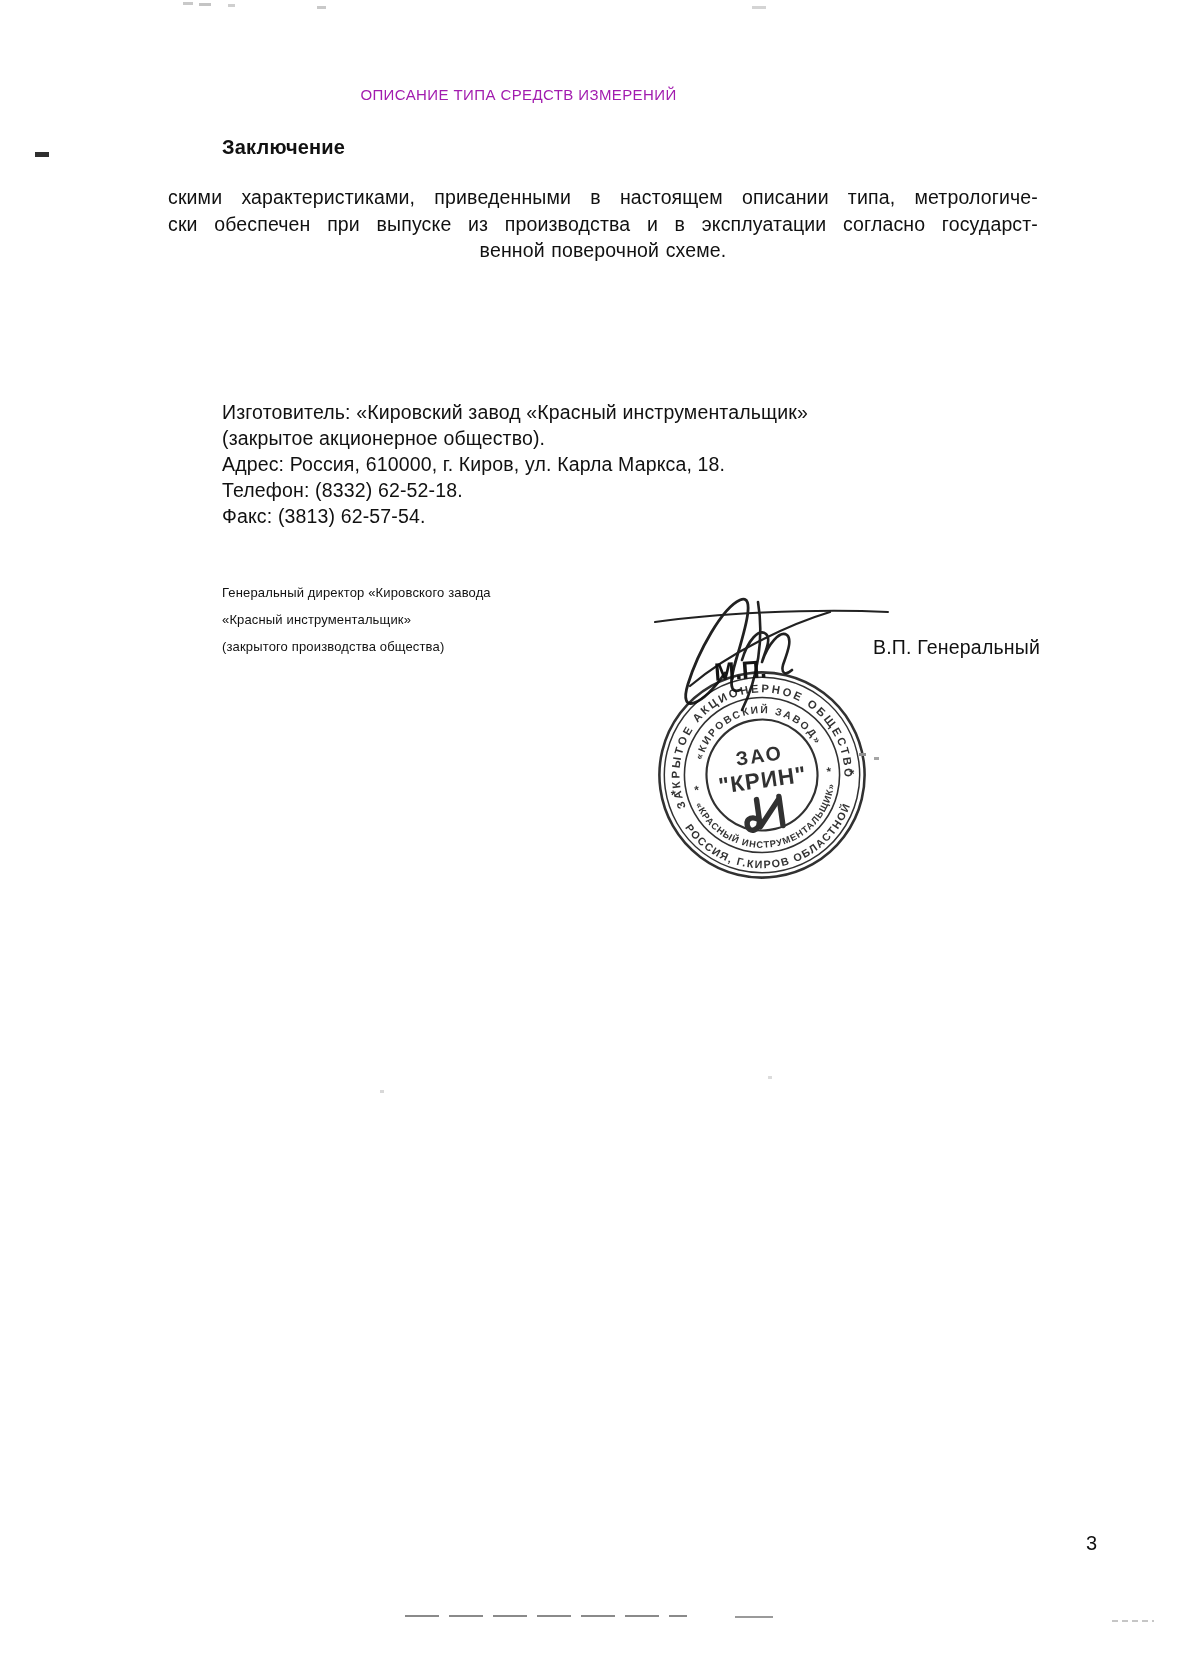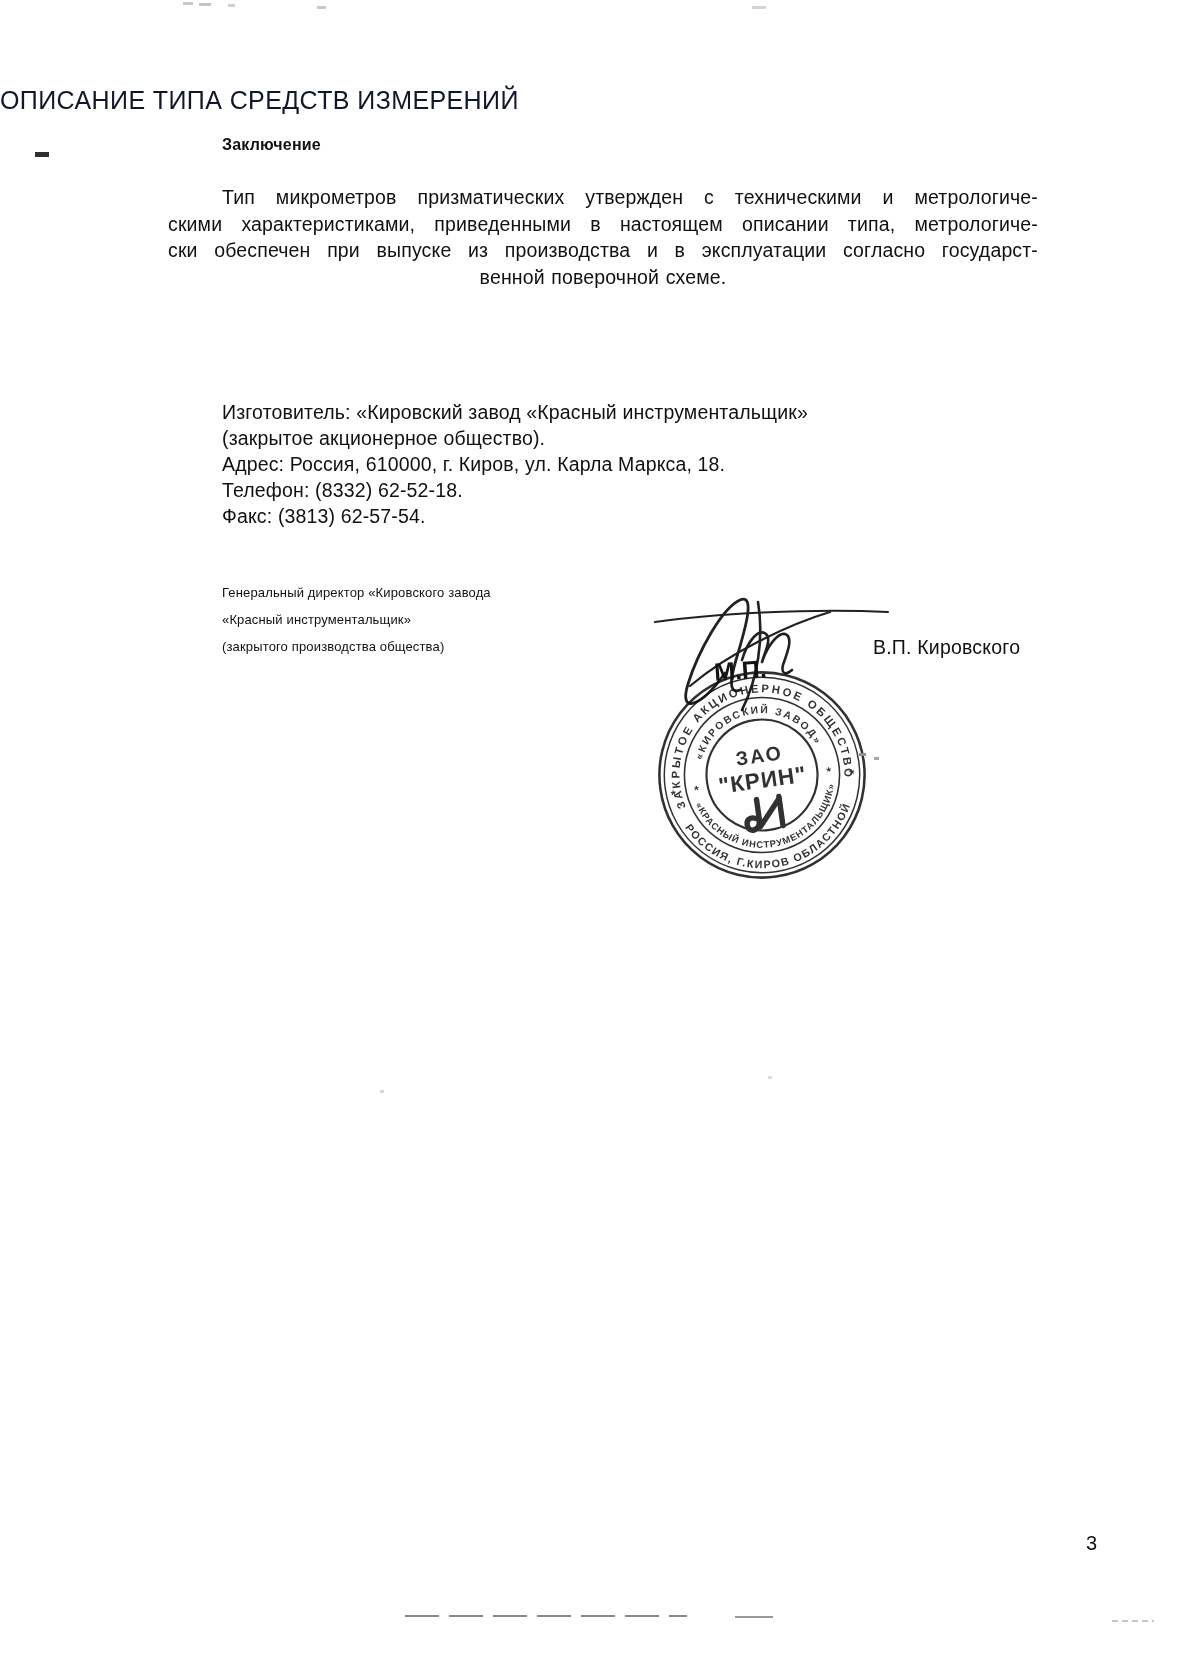--- a/index.html
+++ b/index.html
@@ -8,27 +8,27 @@
     width:1187px;height:1662px;
     margin:0 auto;
     background:#ffffff;
     font-family:"Liberation Sans", sans-serif;
     color:#111;
     overflow:hidden;
   }
   .abs{position:absolute;}
   .header-title{
     top:86px;left:0;right:150px;
-    text-align:left;
-    font-size:25px;letter-spacing:.4px;
-    color:#0f172a;
+    text-align:center;
+    font-size:15px;letter-spacing:.4px;
+    color:#a21caf;
   }
   .conclusion-heading{
     top:136px;left:222px;
-    font-size:16px;font-weight:bold;letter-spacing:.2px;
+    font-size:20px;font-weight:bold;letter-spacing:.2px;
   }
   .conclusion-paragraph{
     top:184px;left:168px;width:870px;
     font-size:19.5px;line-height:26.6px;letter-spacing:.15px;
     word-spacing:1px;
   }
   .conclusion-paragraph .jline{text-align:justify;text-align-last:justify;}
   .conclusion-paragraph .indent{padding-left:54px;}
   .conclusion-paragraph .lastline{text-align:center;}
   .manufacturer-block{
@@ -66,41 +66,40 @@
   <div class="abs speck" style="left:199px;top:3px;width:12px;height:3px;background:#c4c4c4;"></div>
   <div class="abs speck" style="left:228px;top:4px;width:7px;height:3px;background:#cfcfcf;"></div>
   <div class="abs speck" style="left:317px;top:6px;width:9px;height:3px;"></div>
   <div class="abs speck" style="left:752px;top:6px;width:14px;height:3px;background:#d4d4d4;"></div>
   <div class="abs" style="left:35px;top:152px;width:14px;height:5px;background:#2f2f2f;"></div>
 
   <div class="abs header-title">ОПИСАНИЕ ТИПА СРЕДСТВ ИЗМЕРЕНИЙ</div>
 
   <div class="abs conclusion-heading">Заключение</div>
   <div class="abs conclusion-paragraph">
-    <div class="jline indent">Тип микрометров призматических утвержден с техническими и метрологиче-</div>
     <div class="jline">скими характеристиками, приведенными в настоящем описании типа, метрологиче-</div>
     <div class="jline">ски обеспечен при выпуске из производства и в эксплуатации согласно государст-</div>
     <div class="lastline">венной поверочной схеме.</div>
   </div>
 
   <div class="abs manufacturer-block">
     <div>Изготовитель: «Кировский завод «Красный инструментальщик»</div>
     <div>(закрытое акционерное общество).</div>
     <div>Адрес: Россия, 610000, г. Киров, ул. Карла Маркса, 18.</div>
     <div>Телефон: (8332) 62-52-18.</div>
     <div>Факс: (3813) 62-57-54.</div>
   </div>
 
   <div class="abs signatory-block">
     <div>Генеральный директор «Кировского завода</div>
     <div>«Красный инструментальщик»</div>
     <div>(закрытого производства общества)</div>
   </div>
 
-  <div class="abs signer-name">В.П. Кировского</div>
+  <div class="abs signer-name">В.П. Генеральный</div>
 
   <div class="abs" style="left:654px;top:667px;width:216px;height:216px;">
     <svg width="216" height="216" viewBox="0 0 220 220">
       <g transform="rotate(-8 110 110)" fill="none" stroke="#1b1b1b" opacity="0.9">
         <circle cx="110" cy="110" r="104.5" stroke-width="2.6"></circle>
         <circle cx="110" cy="110" r="99.5" stroke-width="1.5"></circle>
         <circle cx="110" cy="110" r="79" stroke-width="1.6"></circle>
         <circle cx="110" cy="110" r="56.5" stroke-width="2.2"></circle>
 
         <defs>

